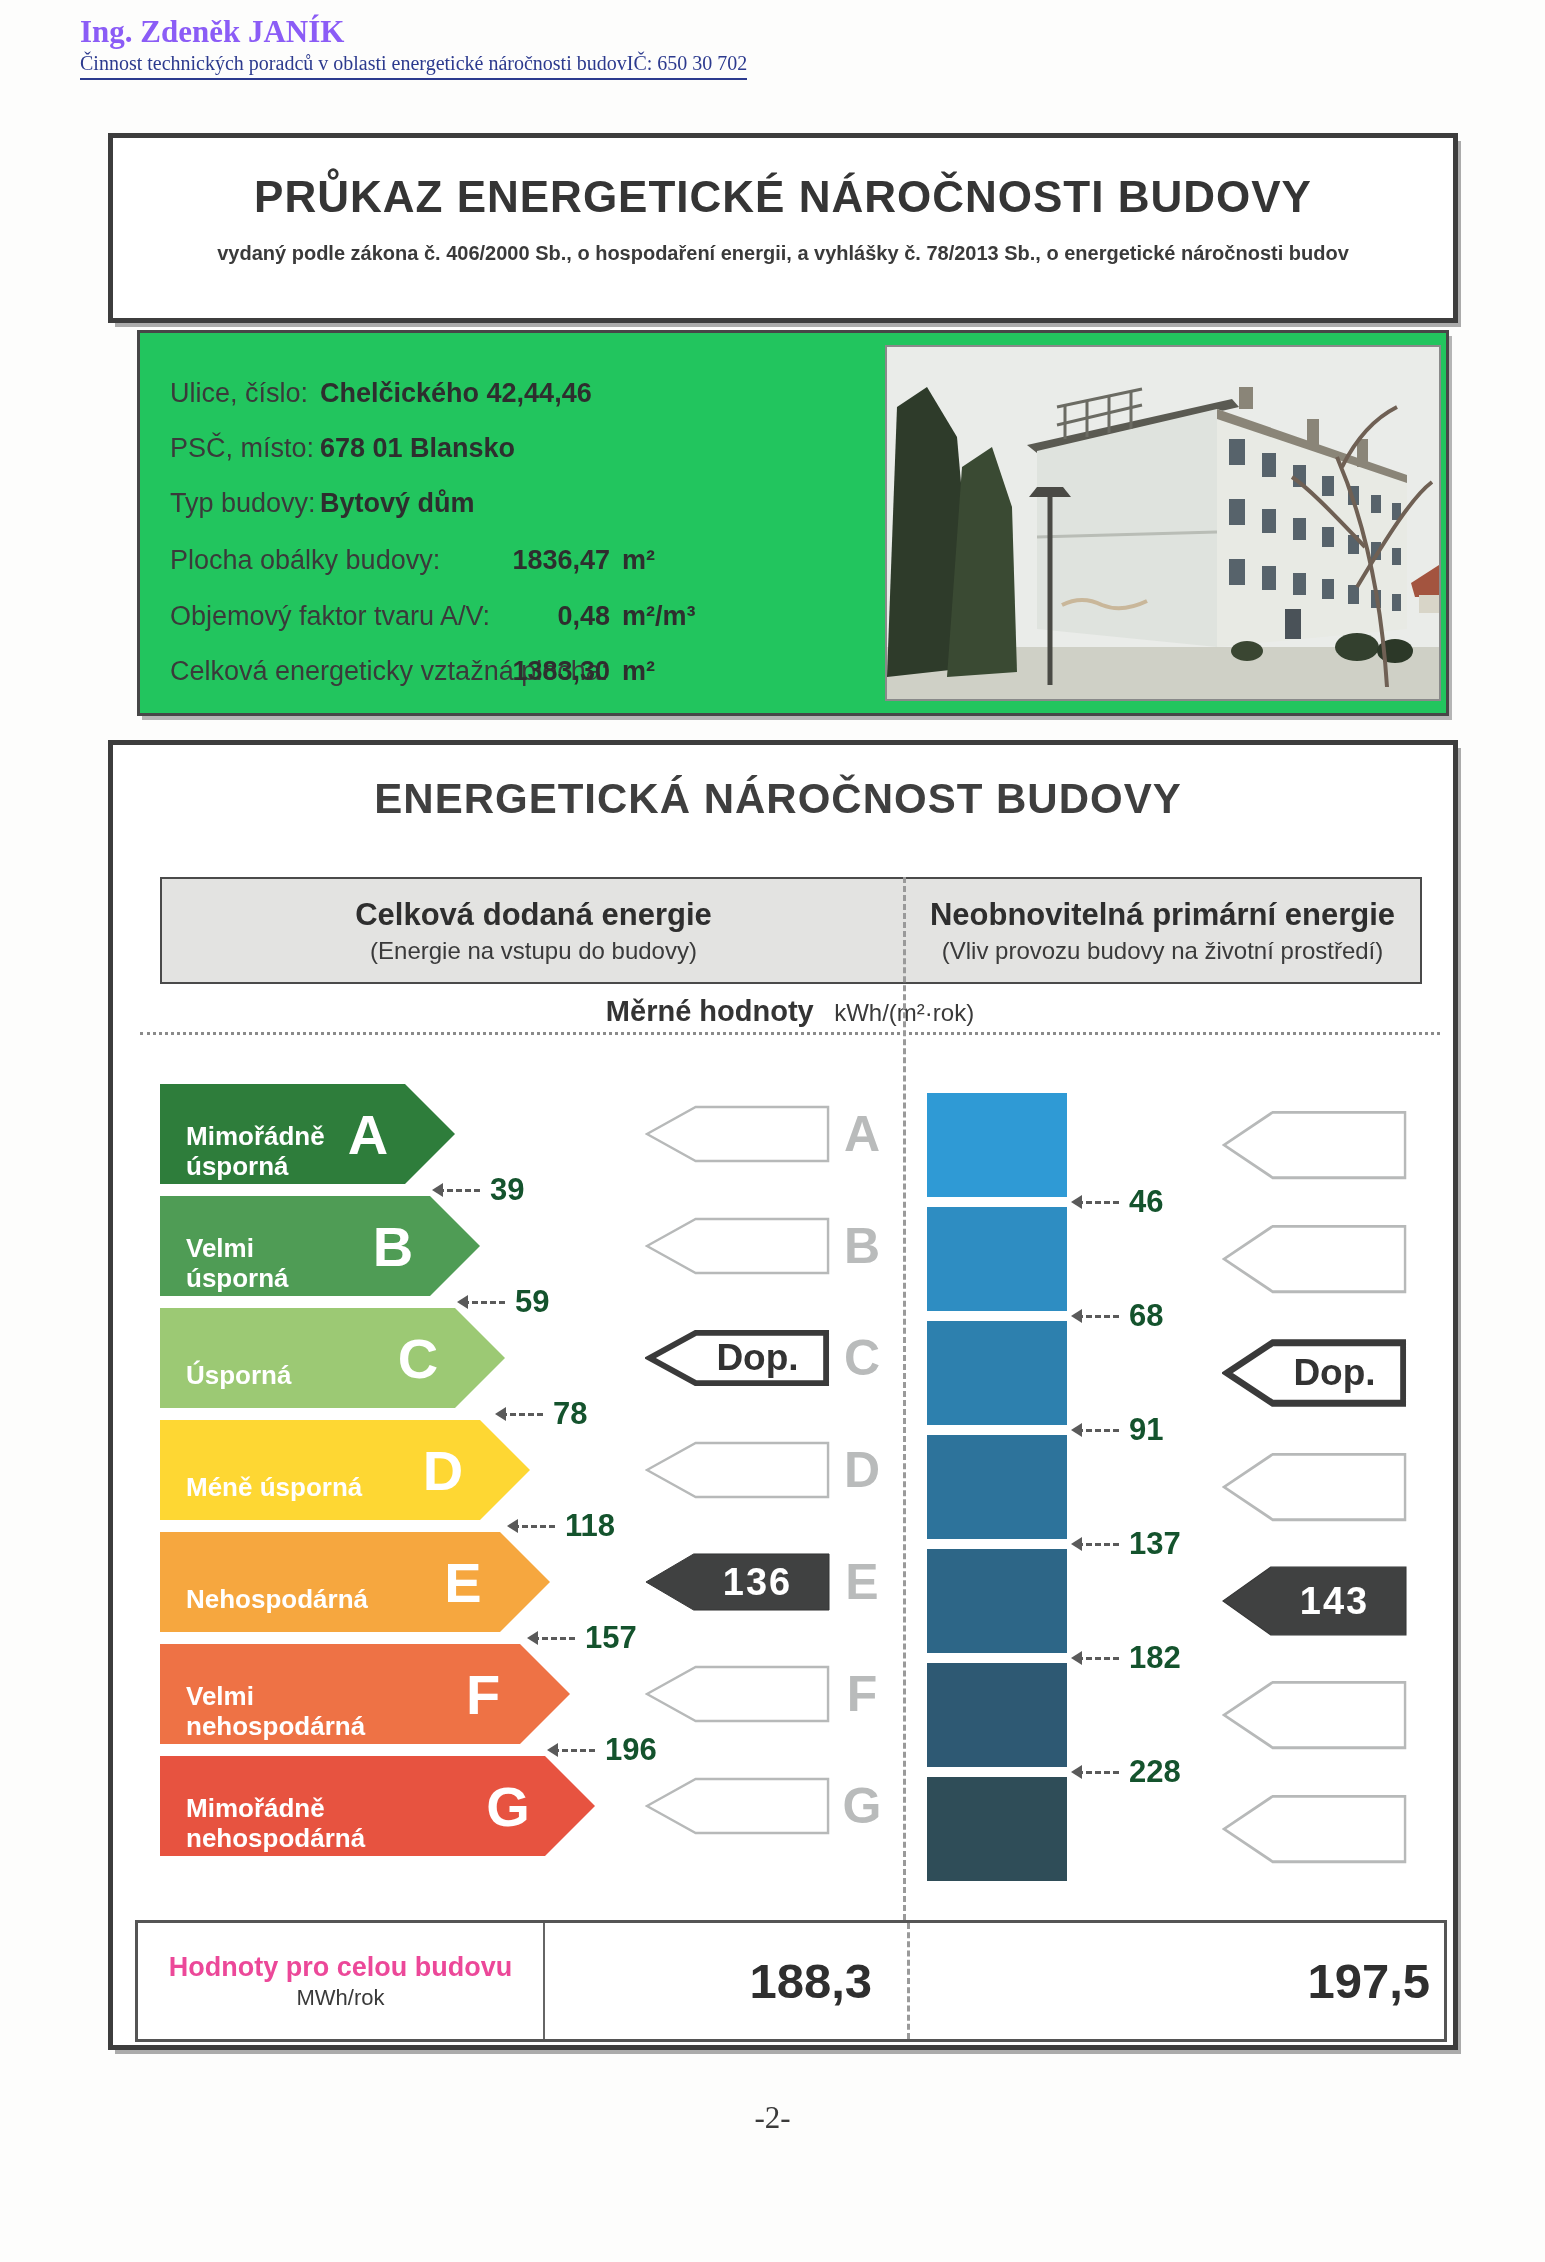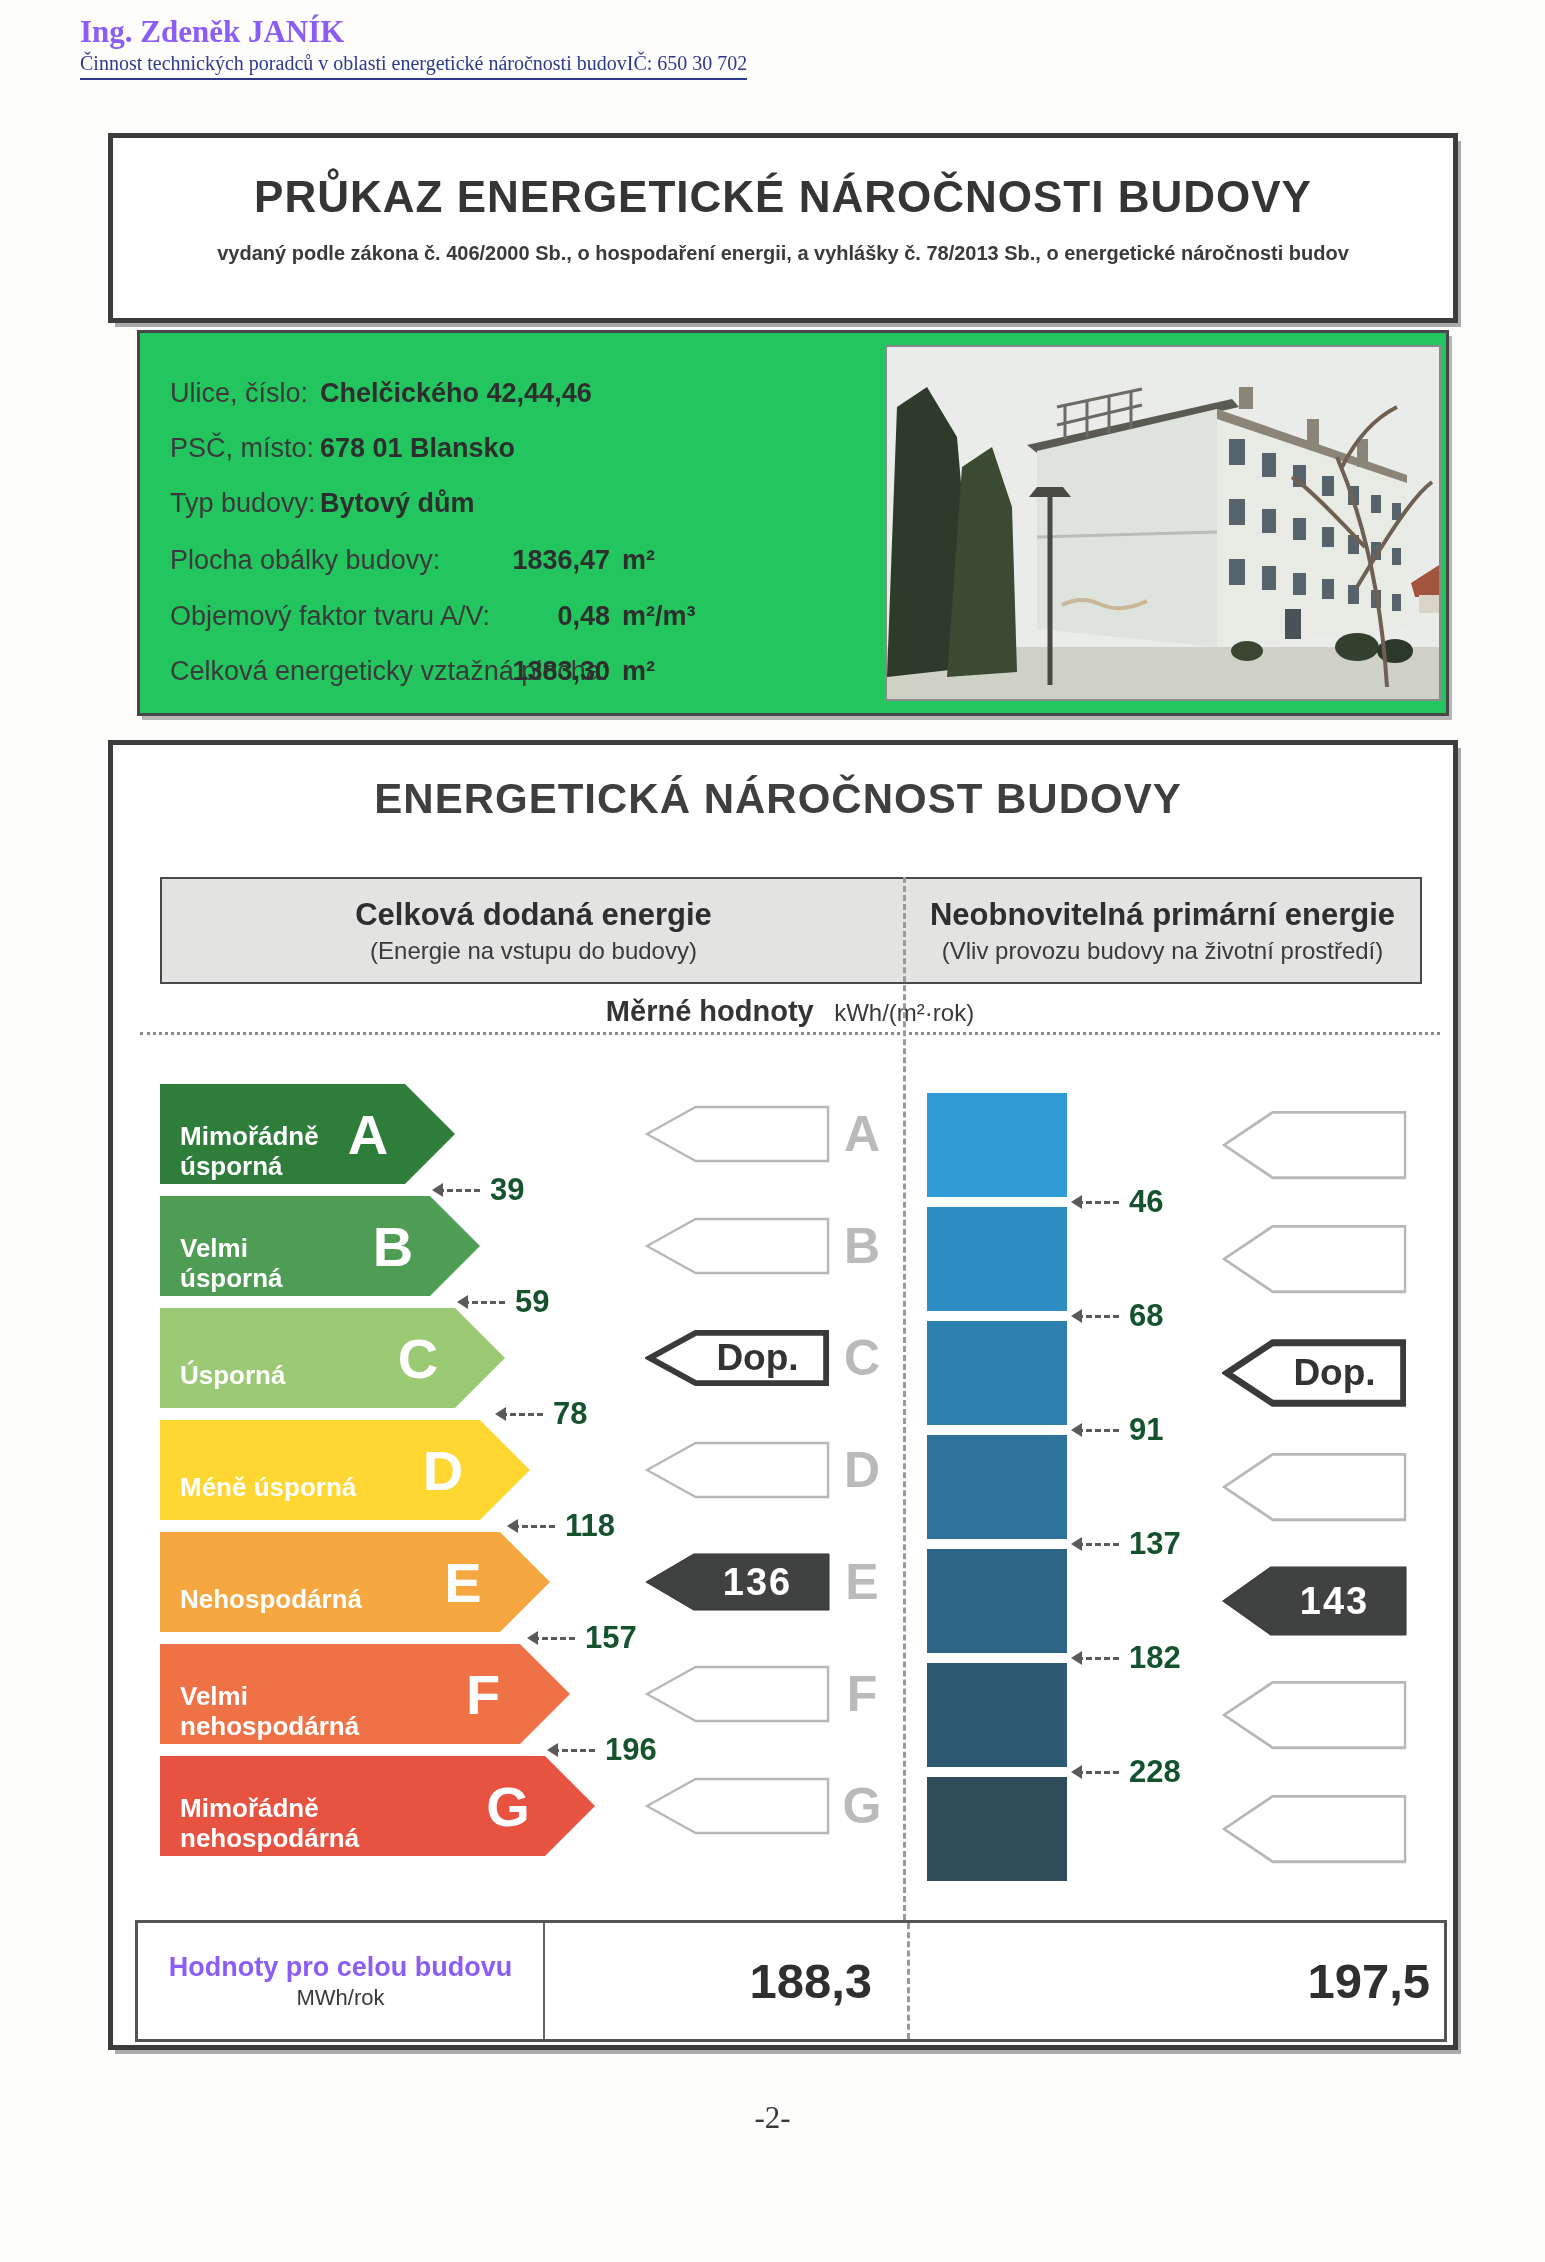--- a/index.html
+++ b/index.html
@@ -51,21 +51,21 @@
   .divider{left:903px;top:877px;height:1043px;border-left:3px dashed #9a9a9a;width:0;}
 
   
   .left-col{left:160px;top:1084px;width:745px;}
   .right-col{left:927px;top:1093px;width:513px;}
   .row-l{position:relative;height:100px;margin-bottom:12px;}
   .row-r{position:relative;height:104px;margin-bottom:10px;}
   .cls-arrow{position:absolute;left:0;top:0;height:100%;
              clip-path:polygon(0 0,calc(100% - 50px) 0,100% 50%,calc(100% - 50px) 100%,0 100%);
              display:flex;align-items:center;}
-  .cls-label{padding-left:20px;color:#fff;font-weight:bold;font-size:26px;line-height:1.12;
+  .cls-label{padding-left:26px;color:#fff;font-weight:bold;font-size:26px;line-height:1.12;
              white-space:pre-line;margin-top:35px;}
   .cls-letter{position:absolute;top:50%;transform:translateY(-50%);width:56px;text-align:center;
               color:#fff;font-weight:bold;font-size:56px;}
   .thr{position:absolute;bottom:-23px;display:flex;align-items:center;height:34px;z-index:3;}
   .dash-arrow{position:relative;width:42px;height:0;border-top:3px dashed #5a5a5a;margin-right:10px;}
   .dash-arrow::before{content:"";position:absolute;left:-6px;top:-9px;border:7px solid transparent;
                       border-right:11px solid #5a5a5a;border-left:0;}
   .thr b{font-size:31px;color:#14532d;}
   .mid{position:absolute;left:485px;top:50%;transform:translateY(-50%);width:185px;height:58px;}
   .ra{position:absolute;left:295px;top:50%;transform:translateY(-50%);width:185px;height:70px;}
@@ -81,21 +81,21 @@
         text-align:center;font-size:50px;font-weight:bold;color:#b9bbbb;}
   .seg{position:absolute;left:0;top:0;width:140px;height:100%;}
   .thr-l{}
   .thr-r{left:150px;bottom:-22px;}
 
   
   .totals{left:135px;top:1920px;width:1306px;height:116px;border:3px solid #555;background:#fff;
           display:flex;z-index:4;}
   .tot-label{width:405px;border-right:2px solid #666;display:flex;flex-direction:column;
              justify-content:center;align-items:center;}
-  .tot-label .tl1{font-size:27px;font-weight:bold;color:#8b5cf6;}
+  .tot-label .tl1{font-size:27px;font-weight:bold;color:#ec4899;}
   .tot-label .tl2{font-size:22px;color:#3a3a3a;margin-top:2px;}
   .tot-val{width:365px;border-right:3px dashed #9a9a9a;display:flex;align-items:center;
            justify-content:flex-end;padding-right:35px;box-sizing:border-box;}
   .tot-val2{flex:1;display:flex;align-items:center;justify-content:flex-end;padding-right:14px;}
   .tot-num{font-size:49px;font-weight:bold;color:#2f2f2f;}
 
   .page-num{left:0;top:2100px;width:1545px;text-align:center;
             font-family:"Liberation Serif",serif;font-size:31px;color:#3a3a3a;}
 </style>
 </head>

